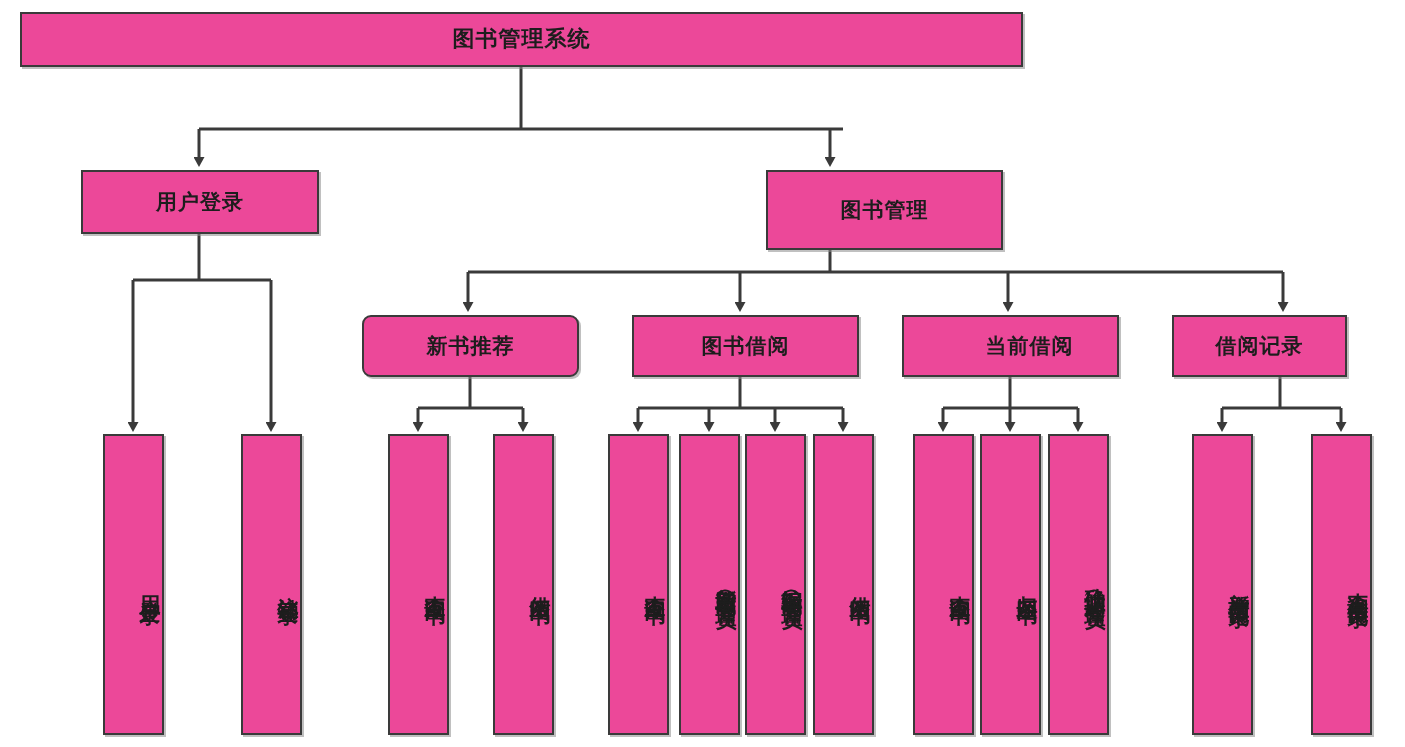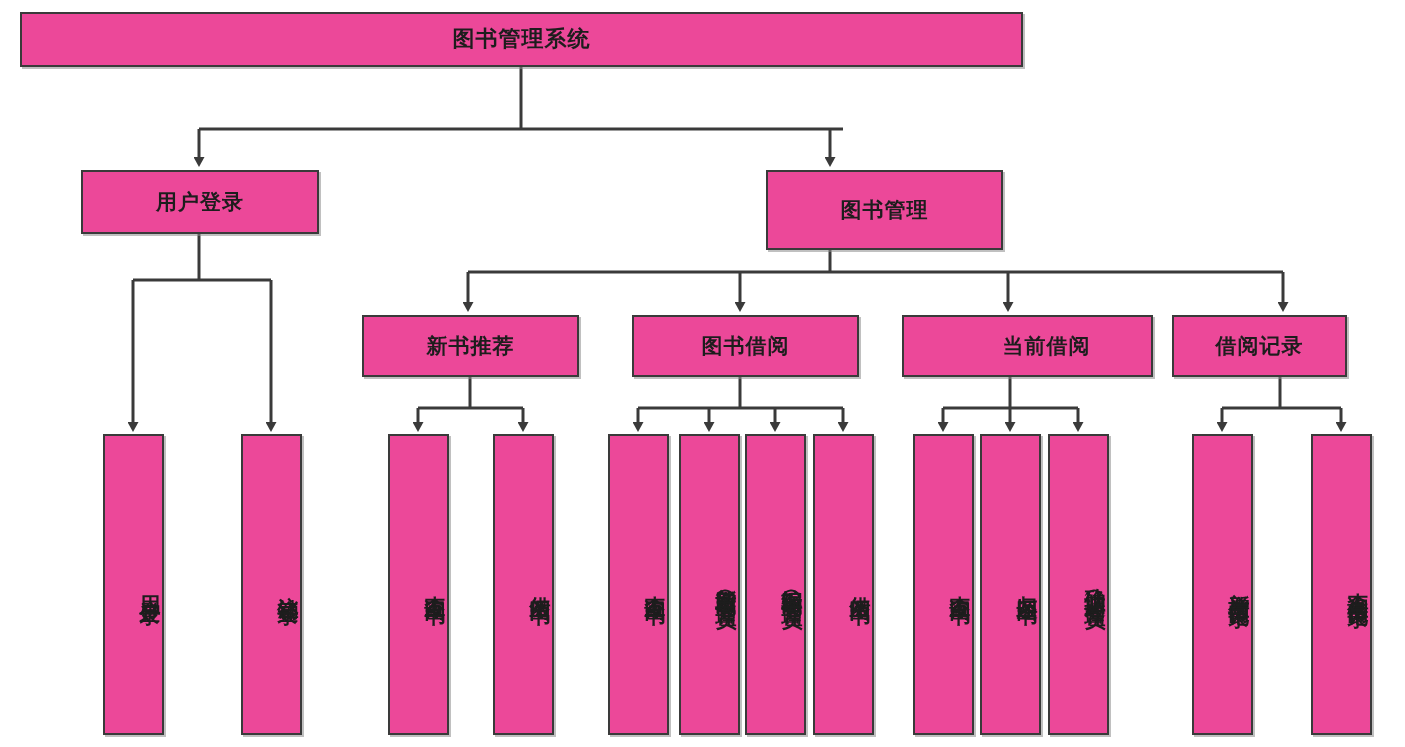--- a/index.html
+++ b/index.html
@@ -126,27 +126,27 @@
     <span>图书管理系统</span>
   </div>
 
   <div class="node horiz" style="left:81px;top:170px;width:238px;height:64px;">
     <span>用户登录</span>
   </div>
   <div class="node horiz" style="left:746px;top:170px;width:237px;height:80px;margin-left:20px;">
     <span>图书管理</span>
   </div>
 
-  <div class="node horiz" style="left:362px;top:315px;width:217px;height:62px;">
+  <div class="node horiz" style="left:362px;top:315px;width:217px;height:62px;border-radius:9px;">
     <span>新书推荐</span>
   </div>
   <div class="node horiz" style="left:632px;top:315px;width:227px;height:62px;">
     <span>图书借阅</span>
   </div>
-  <div class="node horiz" style="left:902px;top:315px;width:251px;height:62px;padding-left:38px;">
+  <div class="node horiz" style="left:902px;top:315px;width:217px;height:62px;padding-left:38px;">
     <span>当前借阅</span>
   </div>
   <div class="node horiz" style="left:1172px;top:315px;width:175px;height:62px;">
     <span>借阅记录</span>
   </div>
 
   <div class="node vert" style="left:103px;top:434px;width:61px;height:301px;">
     <span class="vlabel">用户登录</span>
   </div>
   <div class="node vert" style="left:241px;top:434px;width:61px;height:301px;">

